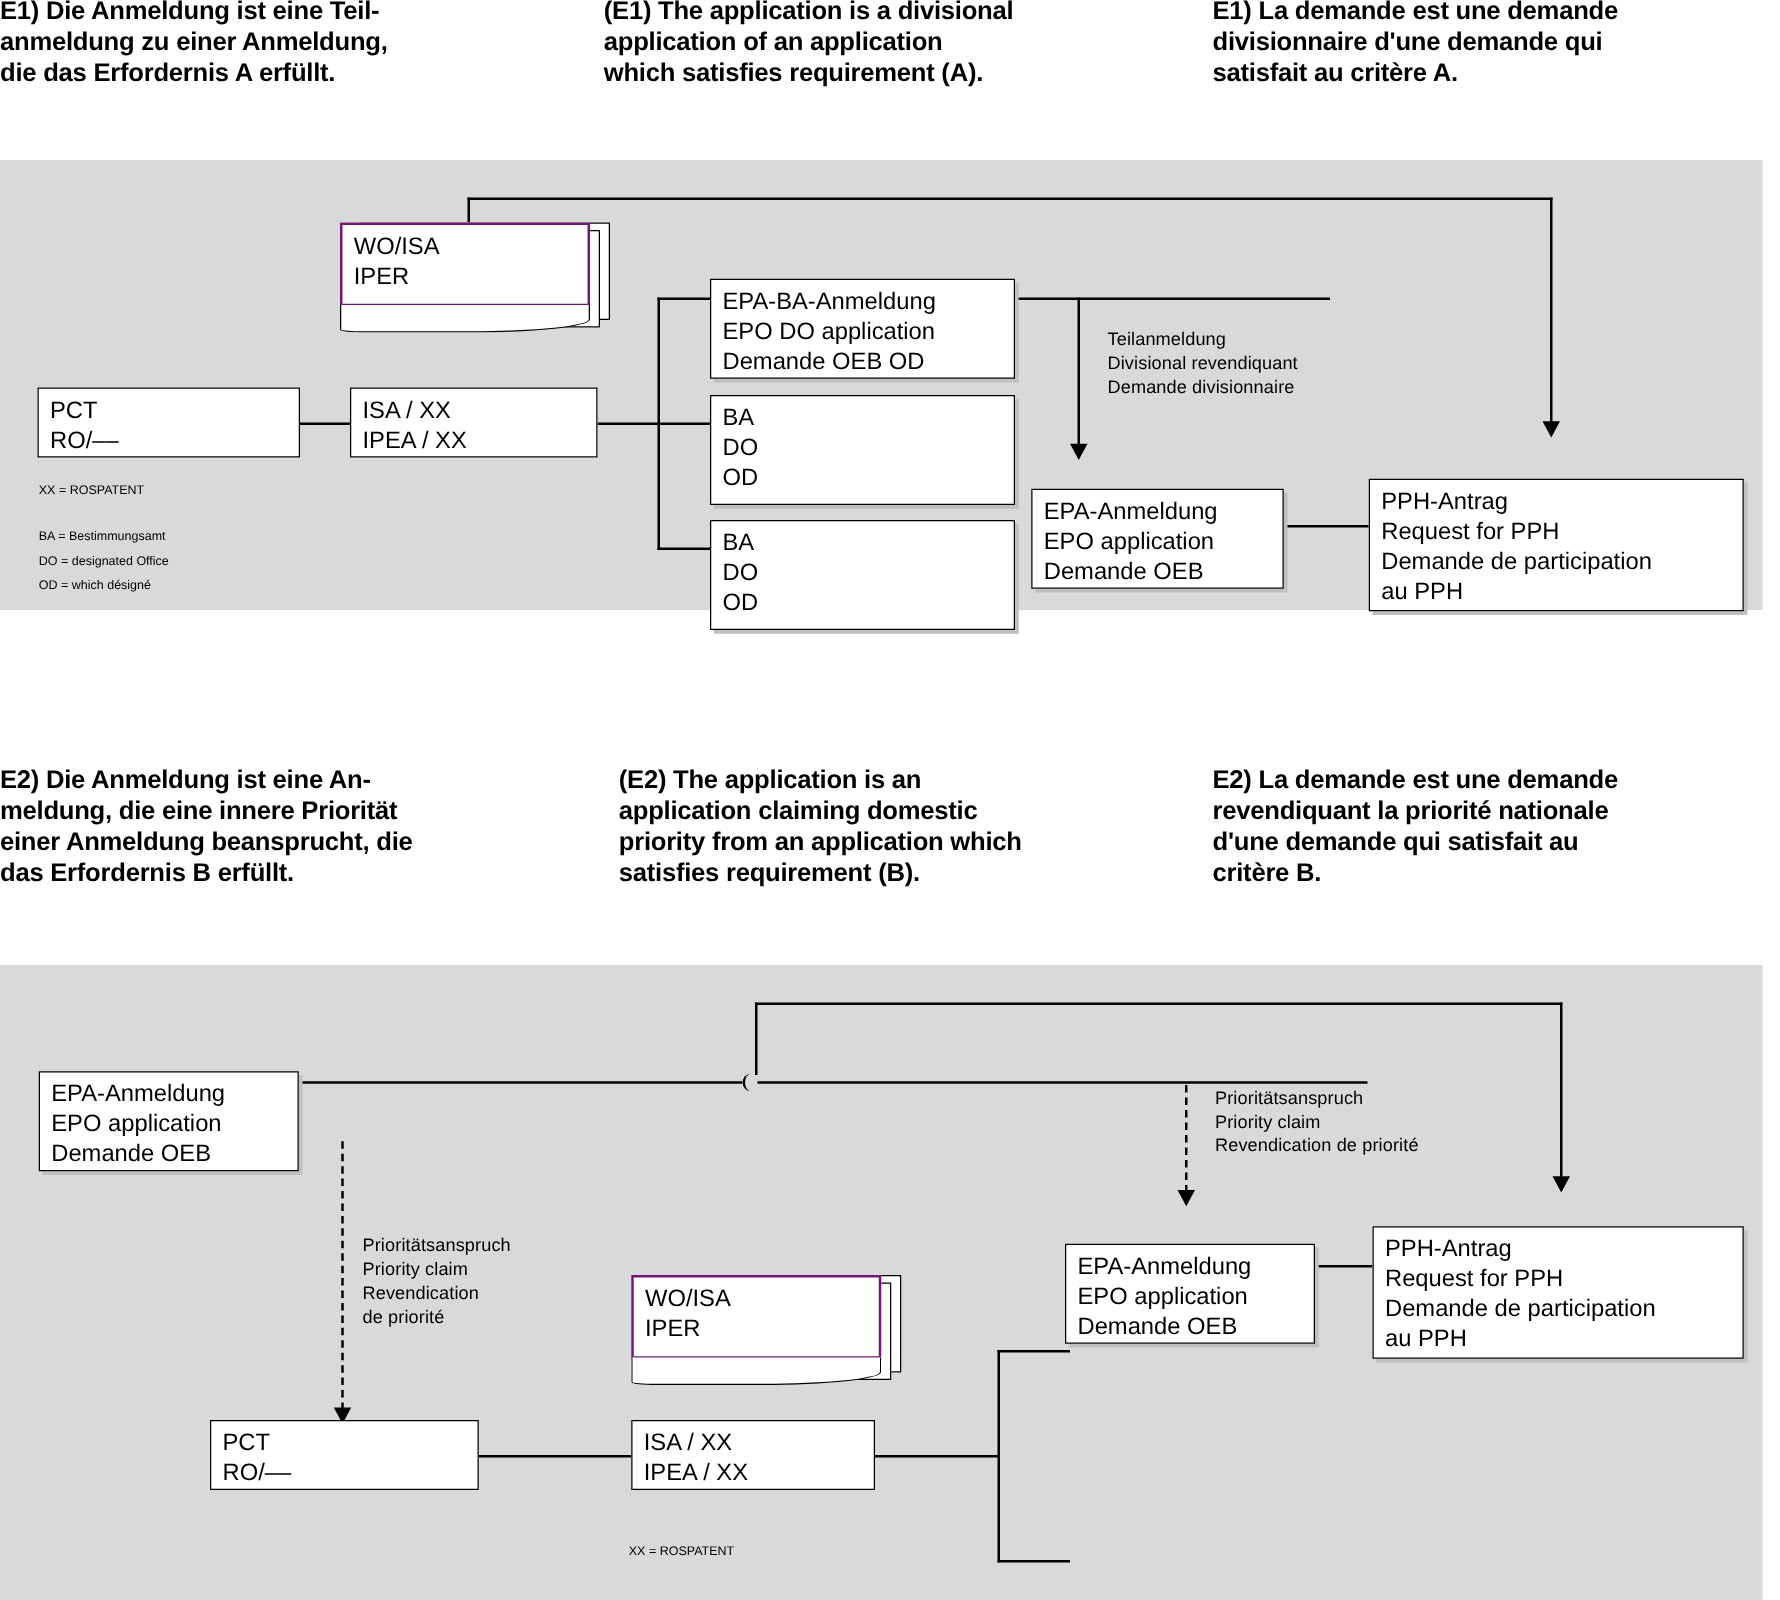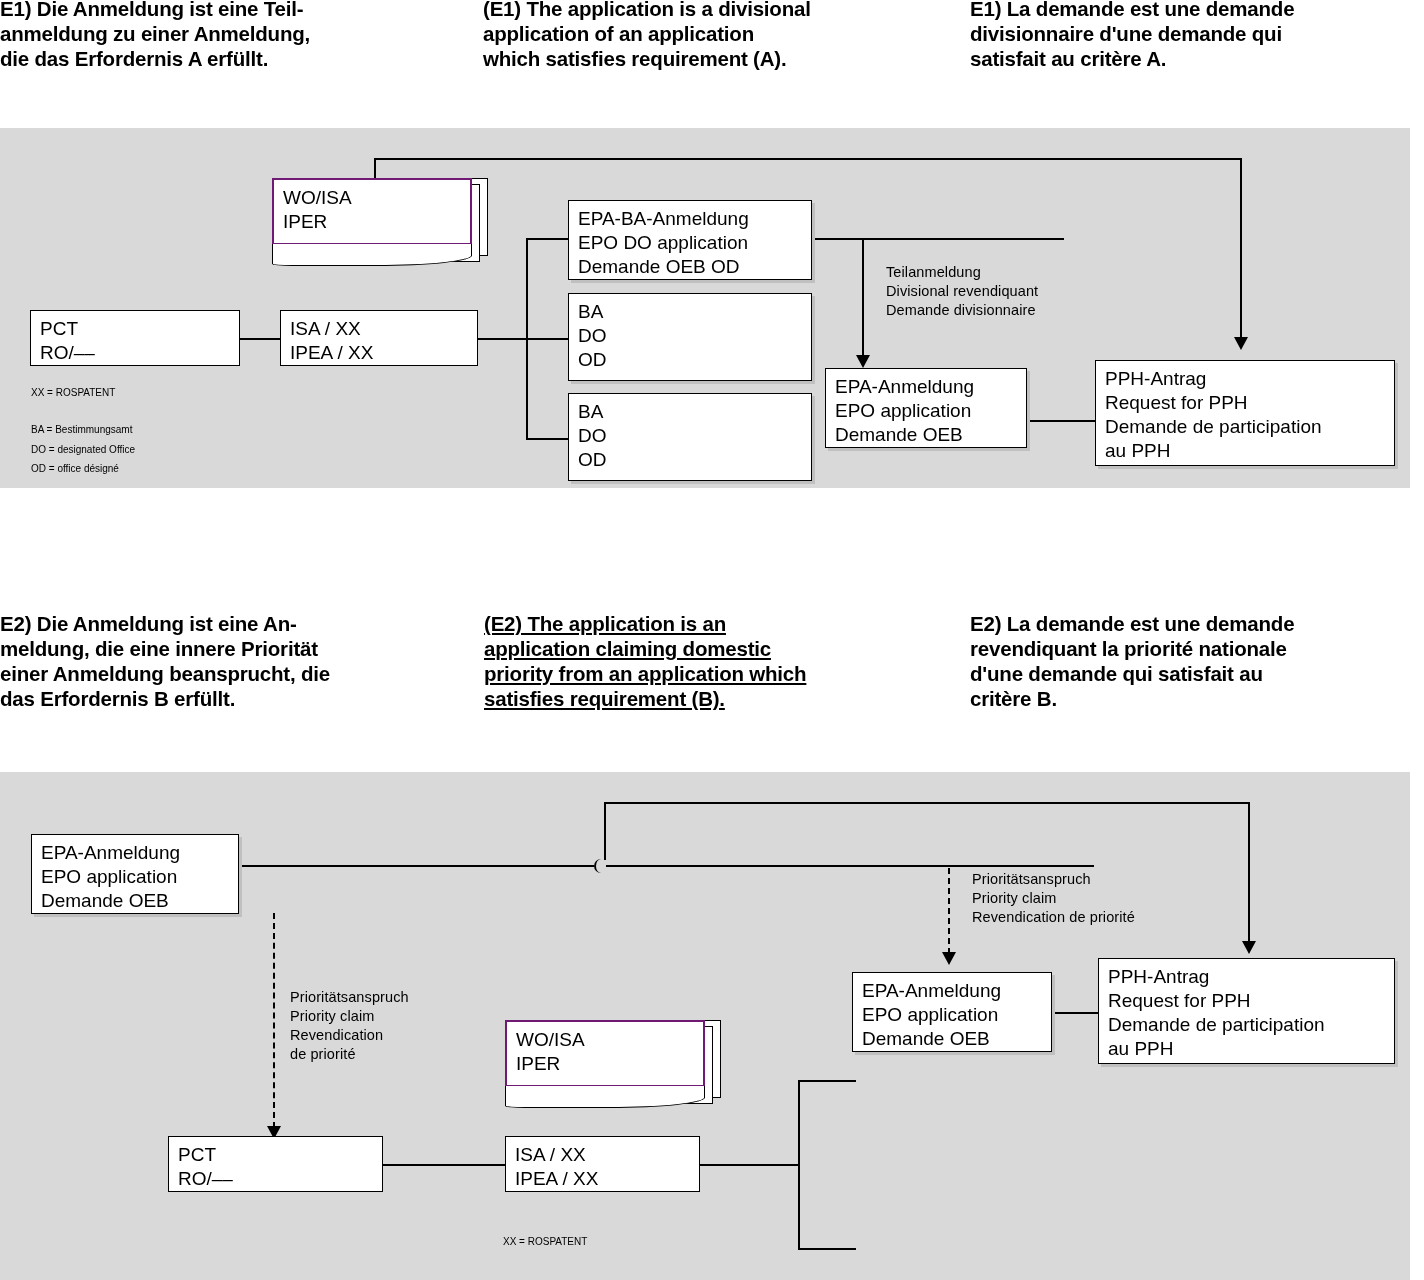--- a/index.html
+++ b/index.html
@@ -36,21 +36,21 @@
   .box {
     position: absolute;
     background: #ffffff;
     border: 1px solid #000000;
     box-sizing: border-box;
     font-size: 19px;
     line-height: 24px;
     padding: 6px 9px;
     white-space: pre-line;
   }
-  .box.shadow { box-shadow: 3px 3px 0 #c0c0c0; }
+  .box.shadow { box-shadow: 3px 3px 0 #c0c0c0; margin-top: 23px; }
 
   
   .note {
     position: absolute;
     font-size: 14.5px;
     line-height: 19px;
     white-space: pre-line;
     letter-spacing: 0.1px;
   }
   .legend {
@@ -181,27 +181,27 @@
 Request for PPH
 Demande de participation
 au PPH</div>
 
 <div class="note" style="left:886px; top:263px; width:260px;">Teilanmeldung
 Divisional revendiquant
 Demande divisionnaire</div>
 <div class="legend" style="left:31px; top:383px; width:250px;">XX = ROSPATENT</div>
 <div class="legend" style="left:31px; top:420px; width:280px;">BA  =  Bestimmungsamt
 DO  =  designated Office
-OD  =  office désigné</div>
+OD  =  which désigné</div>
 
 <div class="heading abs" style="left:0px; top:611px; width:470px;">E2) Die Anmeldung ist eine An-
 meldung, die eine innere Priorität
 einer Anmeldung beansprucht, die
 das Erfordernis B erfüllt.</div>
-<div class="heading abs" style="left:484px; top:611px; width:480px;text-decoration:underline;">(E2) The application is an
+<div class="heading abs" style="left:495px; top:611px; width:480px;">(E2) The application is an
 application claiming domestic
 priority from an application which
 satisfies requirement (B).</div>
 <div class="heading abs" style="left:970px; top:611px; width:460px;">E2) La demande est une demande
 revendiquant la priorité nationale
 d'une demande qui satisfait au
 critère B.</div>
 
 <div class="panel" style="left:0px; top:772px; width:1410px; height:508px;"></div>
 

